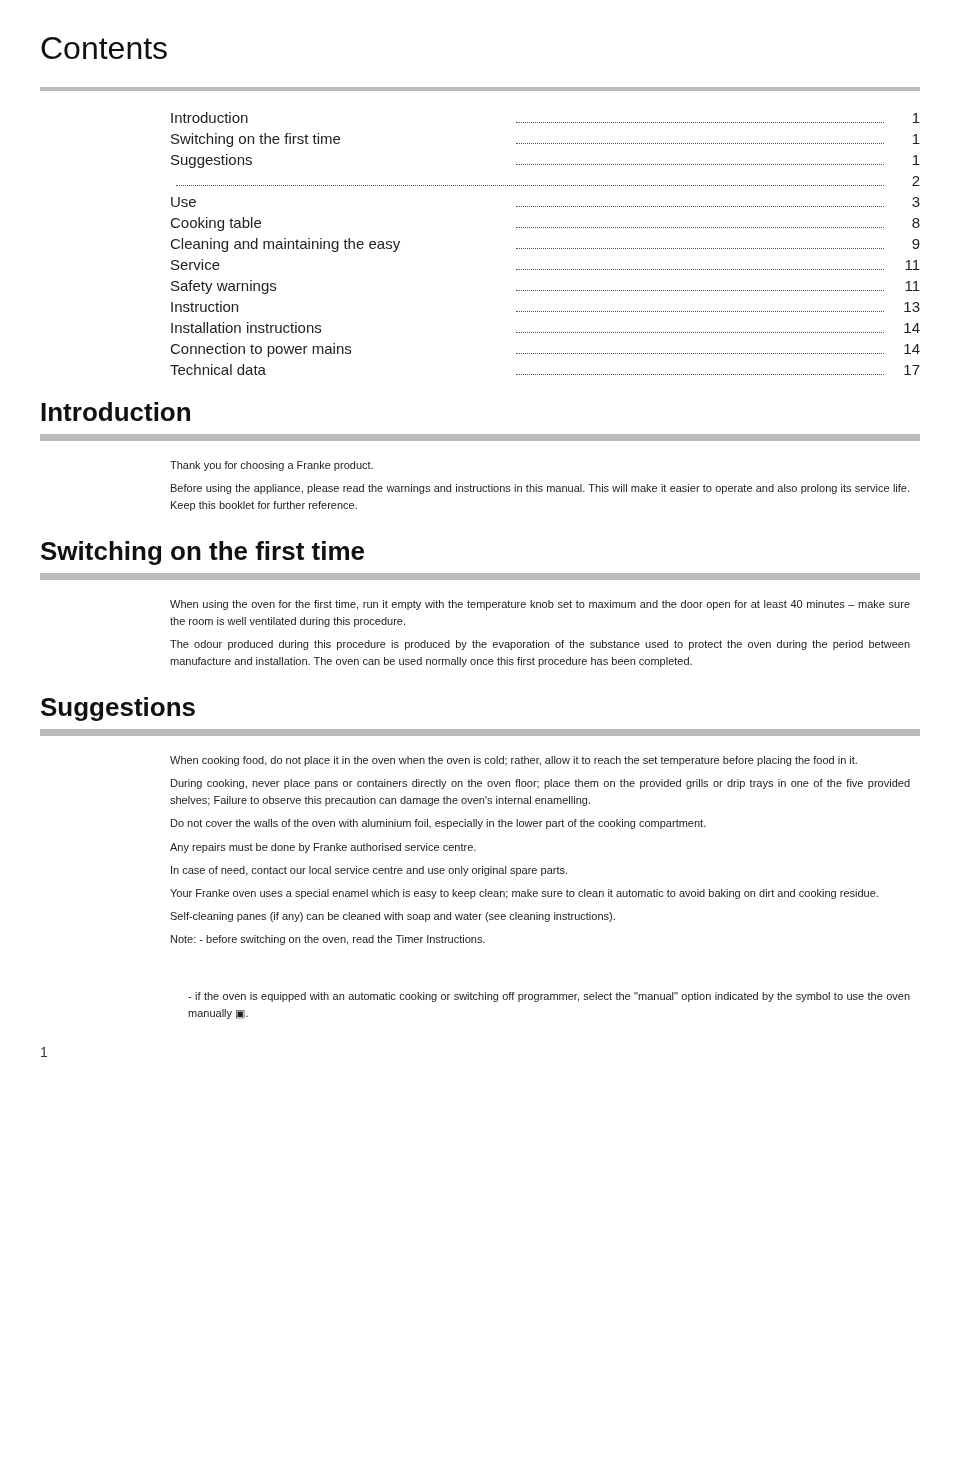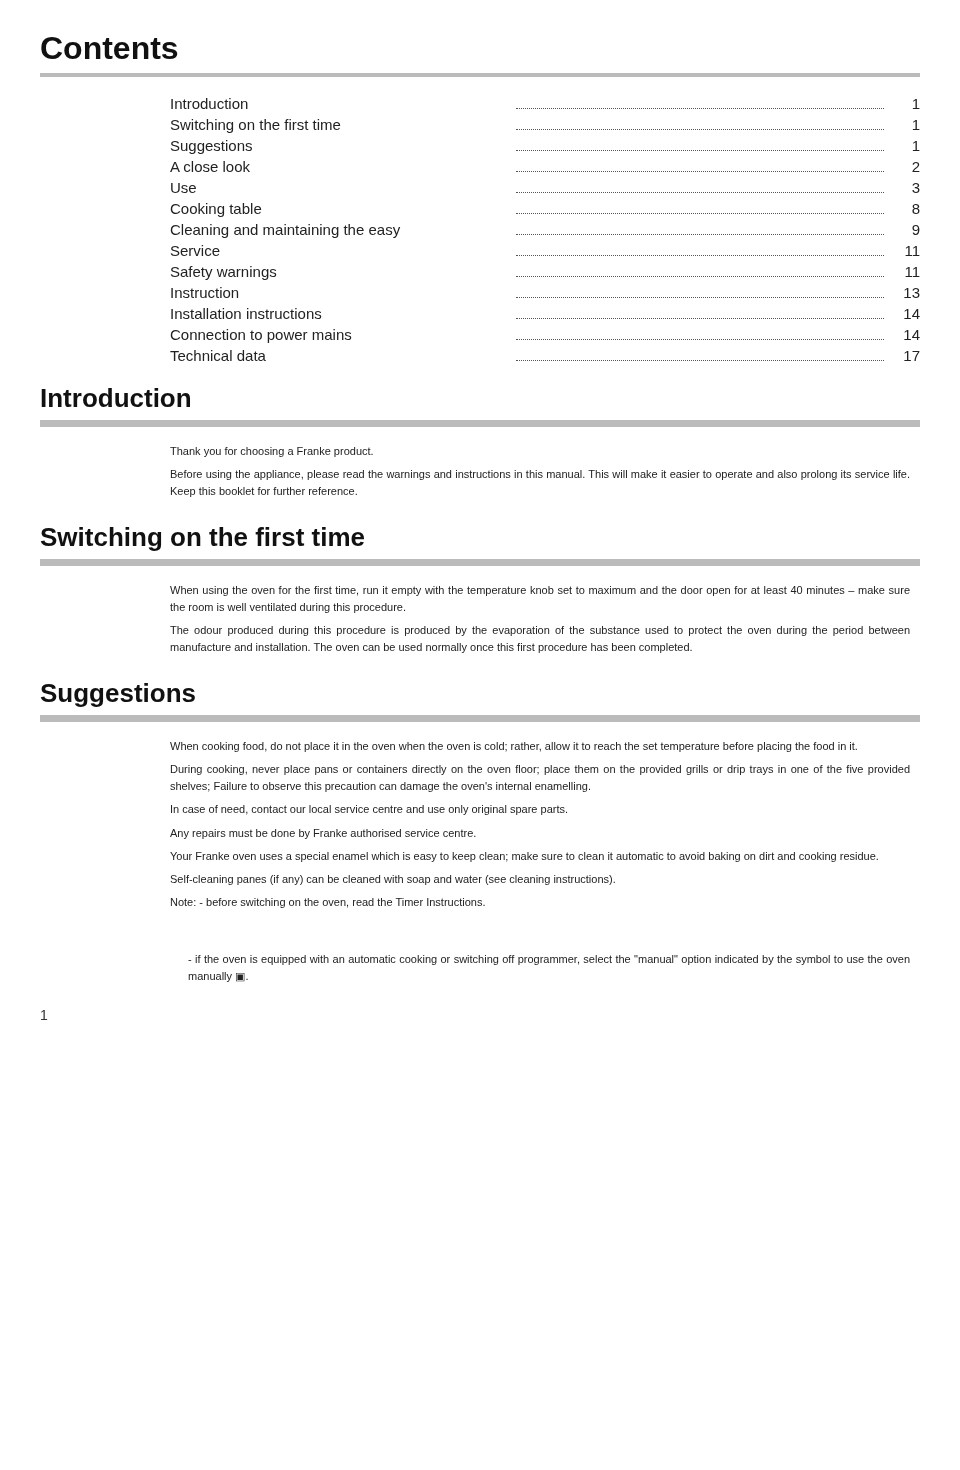--- a/index.html
+++ b/index.html
@@ -7,22 +7,22 @@
       background: #fff;
       font-family: Arial, Helvetica, sans-serif;
       font-size: 15px;
       color: #222;
       width: 960px;
       min-height: 1470px;
       padding: 30px 40px 40px 40px;
     }
     .page-title {
       font-size: 32px;
-      font-weight: bold;
-      margin-bottom: 6px;
+      font-weight: normal;
+      margin-bottom: 20px;
       color: #111;
     }
     .divider {
       height: 4px;
       background: #bbb;
       margin-bottom: 18px;
     }
     .toc-table {
       margin-left: 130px;
       margin-bottom: 18px;
@@ -96,21 +96,20 @@
       <span class="toc-label">Switching on the first time</span>
       <span class="toc-dots"></span>
       <span class="toc-page">1</span>
     </div>
     <div class="toc-row">
       <span class="toc-label">Suggestions</span>
       <span class="toc-dots"></span>
       <span class="toc-page">1</span>
     </div>
     <div class="toc-row">
-      <span class="toc-label">A close look</span>
       <span class="toc-dots"></span>
       <span class="toc-page">2</span>
     </div>
     <div class="toc-row">
       <span class="toc-label">Use</span>
       <span class="toc-dots"></span>
       <span class="toc-page">3</span>
     </div>
     <div class="toc-row">
       <span class="toc-label">Cooking table</span>
@@ -169,21 +168,22 @@
 <p>When using the oven for the first time, run it empty with the temperature knob set to maximum and the door open for at least 40 minutes – make sure the room is well ventilated during this procedure.</p>
     <p>The odour produced during this procedure is produced by the evaporation of the substance used to protect the oven during the period between manufacture and installation. The oven can be used normally once this first procedure has been completed.</p>
   </div>
 
 <div class="section-heading">Suggestions</div>
 <div class="section-divider"></div>
 
 <div class="section-body">
 <p>When cooking food, do not place it in the oven when the oven is cold; rather, allow it to reach the set temperature before placing the food in it.</p>
     <p>During cooking, never place pans or containers directly on the oven floor; place them on the provided grills or drip trays in one of the five provided shelves; Failure to observe this precaution can damage the oven's internal enamelling.</p>
+    <p>Do not cover the walls of the oven with aluminium foil, especially in the lower part of the cooking compartment.</p>
+    <p>Any repairs must be done by Franke authorised service centre.</p>
     <p>In case of need, contact our local service centre and use only original spare parts.</p>
-    <p>Any repairs must be done by Franke authorised service centre.</p>
     <p>Your Franke oven uses a special enamel which is easy to keep clean; make sure to clean it automatic to avoid baking on dirt and cooking residue.</p>
     <p>Self-cleaning panes (if any) can be cleaned with soap and water (see cleaning instructions).</p>
     <p>Note: - before switching on the oven, read the Timer Instructions.</p>
     <p class="indent-bullet">- if the oven is equipped with an automatic cooking or switching off programmer, select the "manual" option indicated by the  symbol  to use the oven manually ▣.</p>
   </div>
 
 <div class="page-number">1</div>
 
 </body></html>

